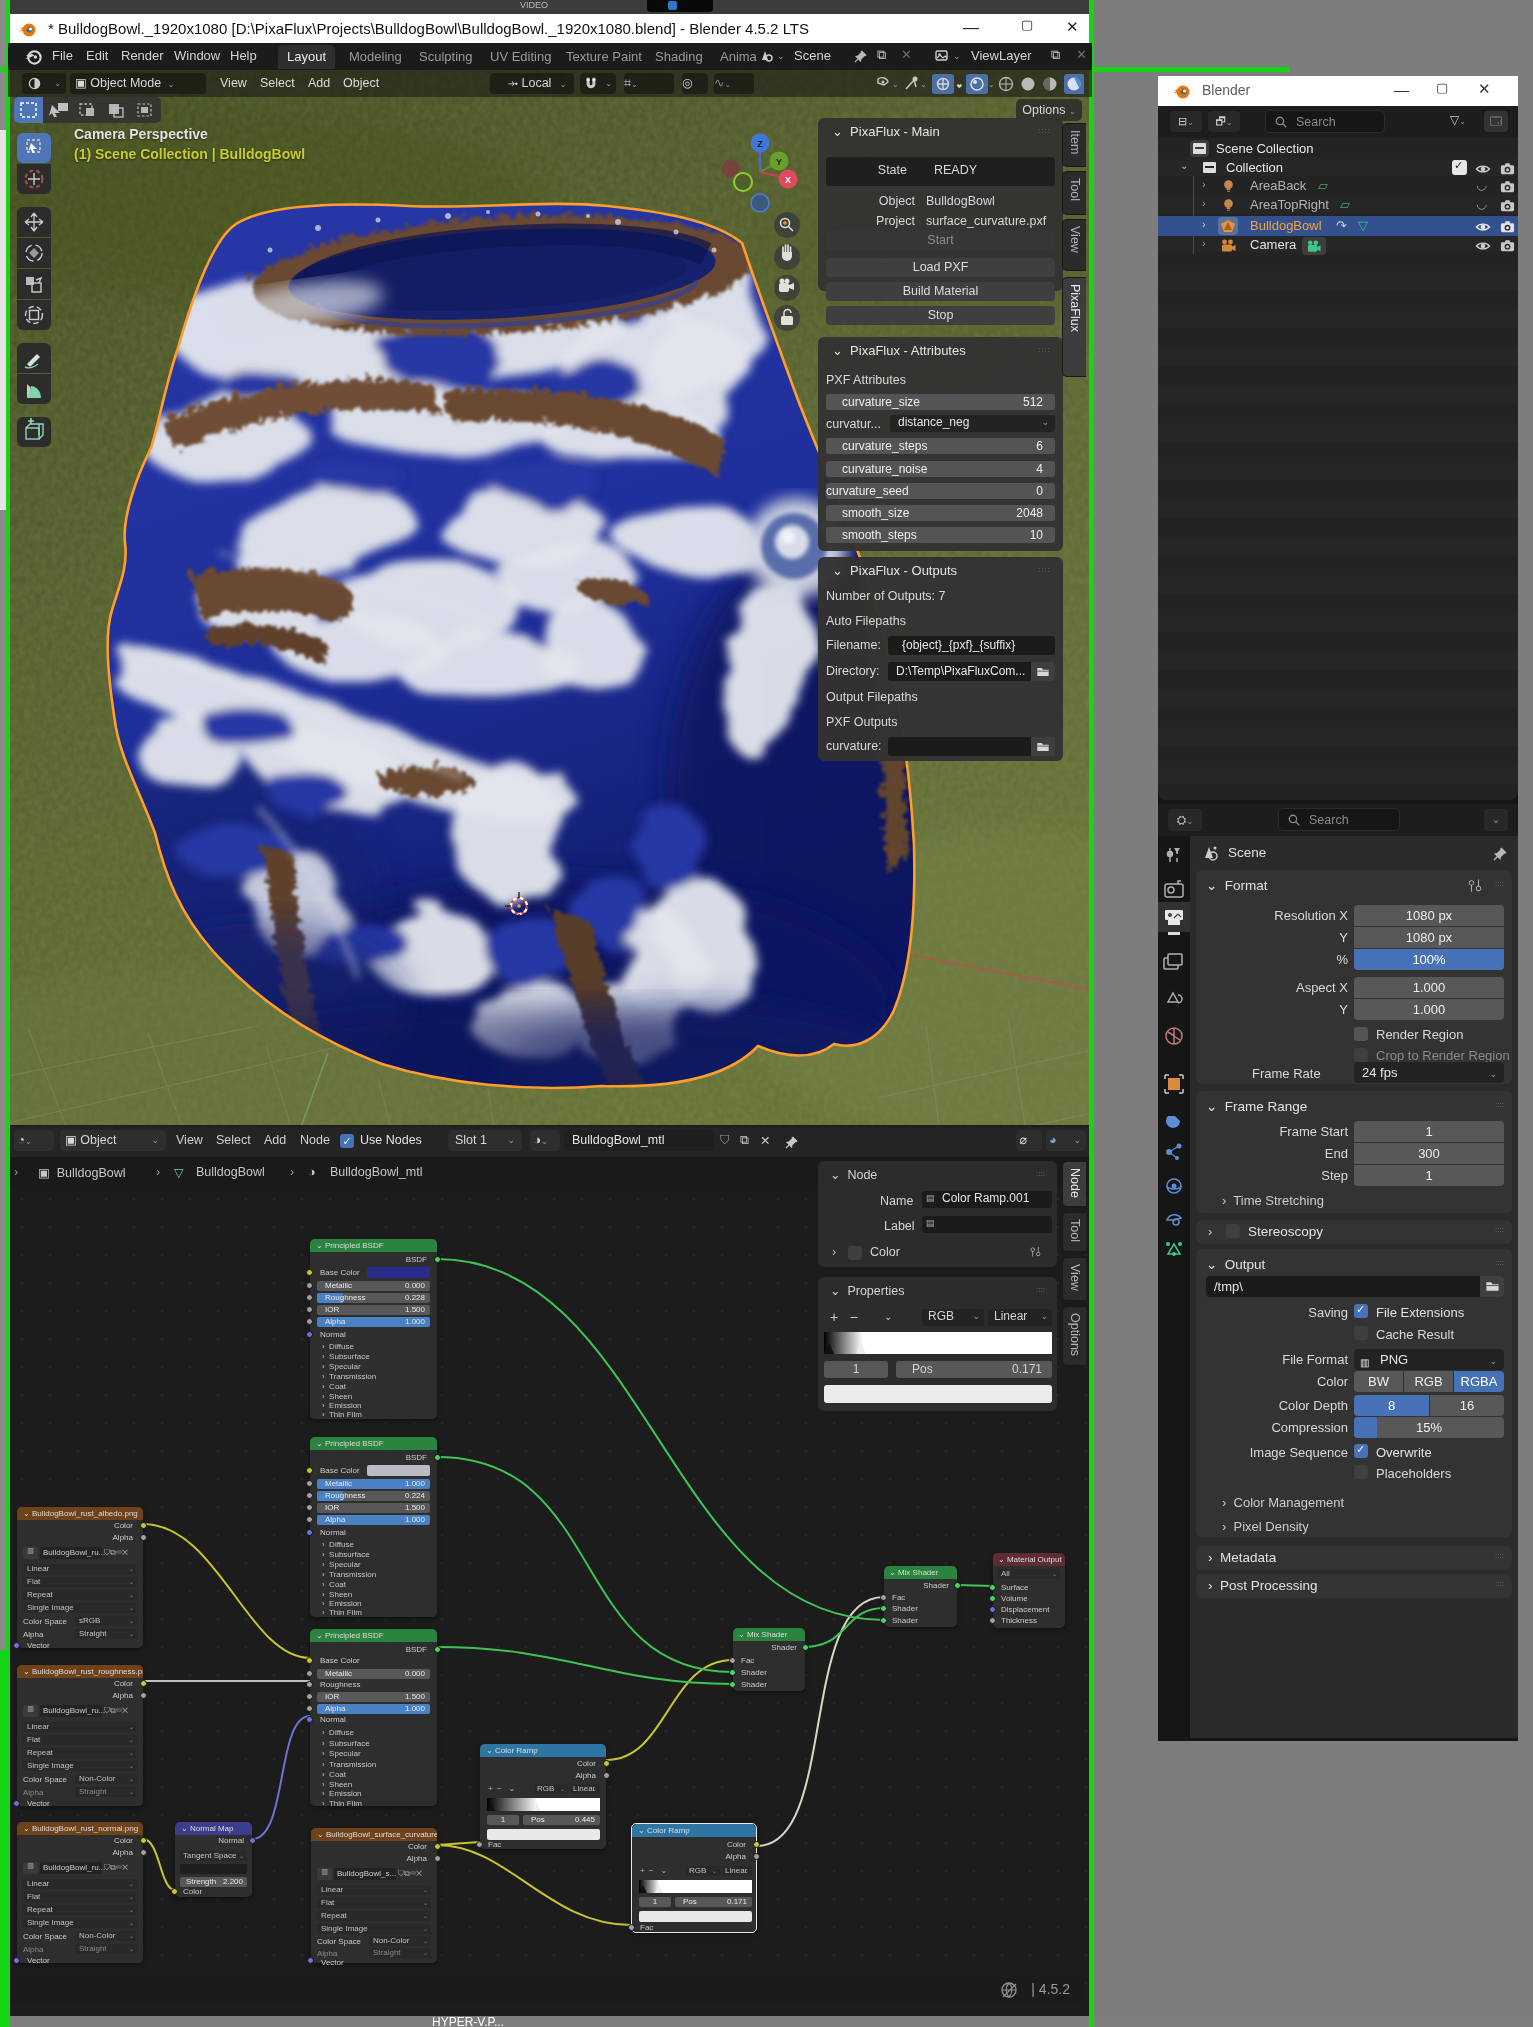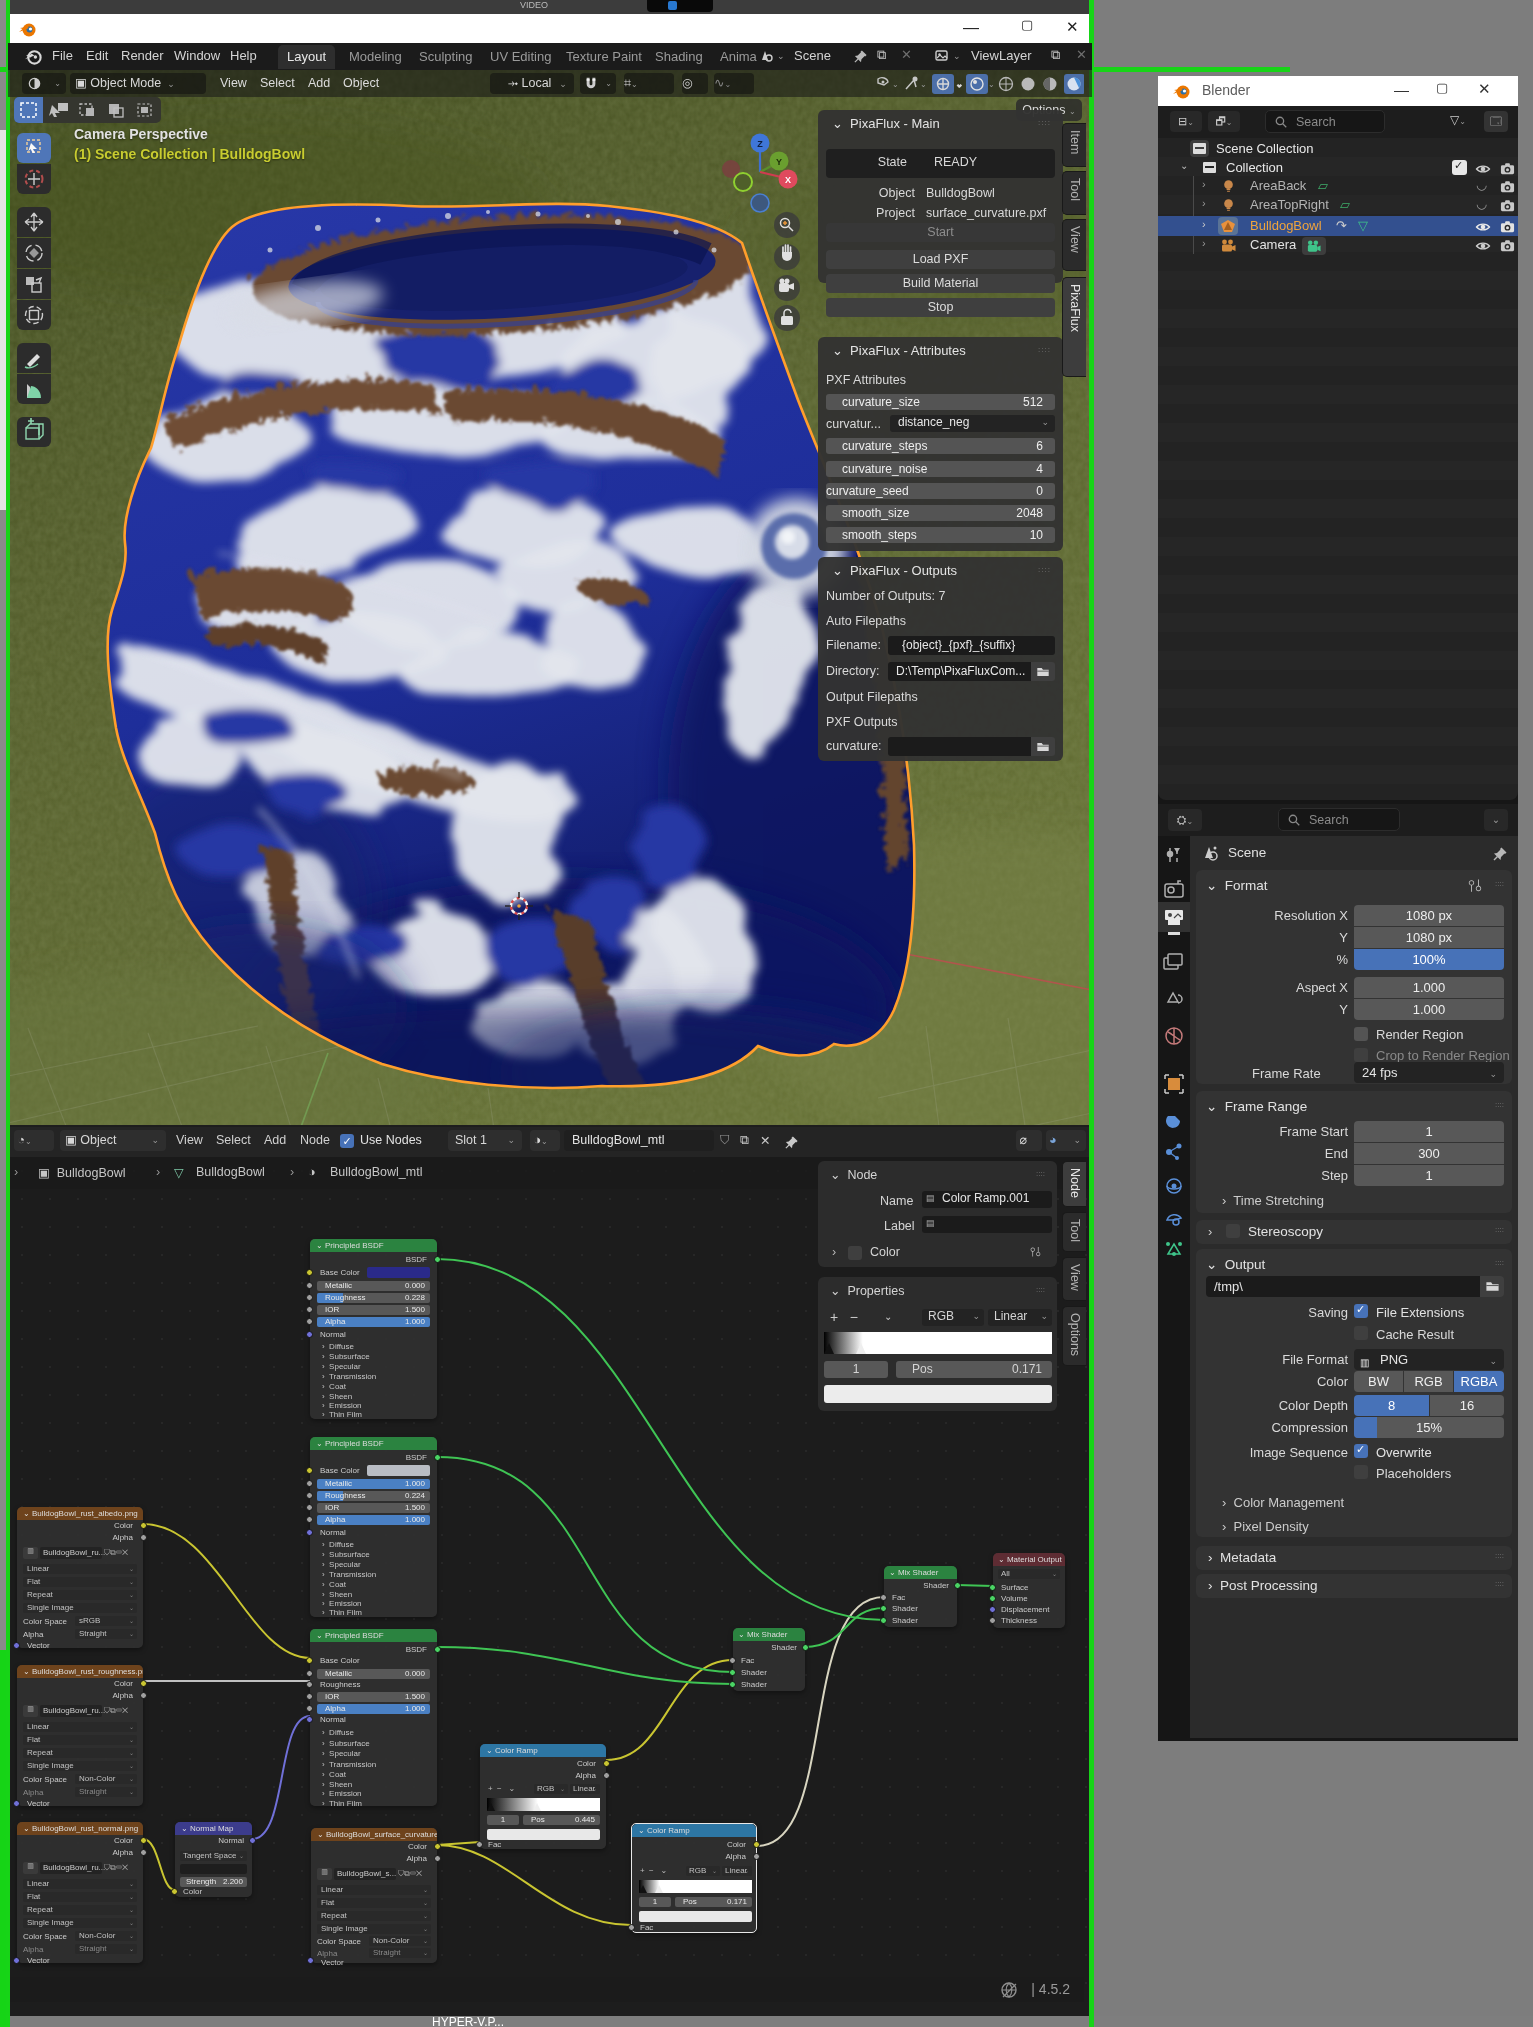--- a/index.html
+++ b/index.html
@@ -97,20 +97,21 @@
 
   <div class="ab" id="mainwin"></div>
   <div class="ab" id="titlebar">
     <svg class="ab" style="left:10px;top:5px" width="20" height="20" viewBox="0 0 20 20">
         <circle cx="11" cy="11" r="6.5" fill="#eb7700"></circle>
         <circle cx="11.5" cy="10.5" r="3" fill="#2a6fa8"></circle>
         <circle cx="12.5" cy="10" r="1.6" fill="#fff"></circle>
         <path d="M1 13 L8 7 L11 9 Z" fill="#eb7700"></path>
         <path d="M2 9 L9 8 L7 11 Z" fill="#eb7700"></path>
       </svg>
+    <span class="ab txt" style="left:40px;top:6px;">* BulldogBowl._1920x1080 [D:\PixaFlux\Projects\BulldogBowl\BulldogBowl._1920x1080.blend] - Blender 4.5.2 LTS</span>
     <span class="ab" style="left:955px;top:5px;font-size:16px;color:#222;">—</span>
     <span class="ab" style="left:1013px;top:3px;font-size:13px;color:#222;">▢</span>
     <span class="ab" style="left:1058px;top:4px;font-size:15px;color:#222;">✕</span>
   </div>
   <div class="ab" id="menubar">
     <svg class="ab" style="left:16px;top:4px" width="19" height="19" viewBox="0 0 20 20">
         <circle cx="11" cy="11" r="6.5" fill="none" stroke="#d8d8d8" stroke-width="2.2"></circle>
         <circle cx="12" cy="10.5" r="1.8" fill="#d8d8d8"></circle>
         <path d="M1 13 L8 7 L11 9 Z" fill="#d8d8d8"></path>
         <path d="M2 9 L9 8 L7 11 Z" fill="#d8d8d8"></path>
@@ -483,21 +484,21 @@
       <circle cx="180" cy="11" r="6.5" fill="#b9b9b9"></circle>
         <path d="M180 4.5 a6.5 6.5 0 0 0 0 13 Z" fill="#666"></path>
       <rect x="194" y="1" width="21" height="20" rx="3" fill="#4f76b8" opacity="0.9"></rect>
       <circle cx="204" cy="11" r="6.5" fill="#d8e2f0"></circle>
         <path d="M204 4.5 a6.5 6.5 0 0 1 5 10.6 Z" fill="#4a90d9"></path>
     </g>
   </svg>
 
   <div class="ab" style="left:1016px;top:99px;width:66px;height:22px;background:#2b2b2bd9;border-radius:5px;color:#d8d8d8;font-size:12.5px;line-height:22px;text-align:center;">Options <span style="font-size:8px;color:#999;">⌄</span></div>
 
-  <div class="pxpanel" style="top:110px;height:173px;">
+  <div class="pxpanel" style="top:118px;height:173px;">
     <div class="pxhead">⌄&nbsp; PixaFlux - Main</div>
     <div class="ab" style="right:12px;top:8px;color:#777;font-size:8px;letter-spacing:1px;">::::</div>
     <div class="ab" style="left:8px;top:39px;width:229px;height:29px;background:#1f1f1f;border-radius:4px;">
       <span class="ab" style="right:148px;top:6px;">State</span>
         <span class="ab" style="left:108px;top:6px;">READY</span>
     </div>
     <span class="ab" style="right:148px;top:76px;">Object</span>
       <span class="ab" style="left:108px;top:76px;">BulldogBowl</span>
     <span class="ab" style="right:148px;top:96px;">Project</span>
       <span class="ab" style="left:108px;top:96px;">surface_curvature.pxf</span>

